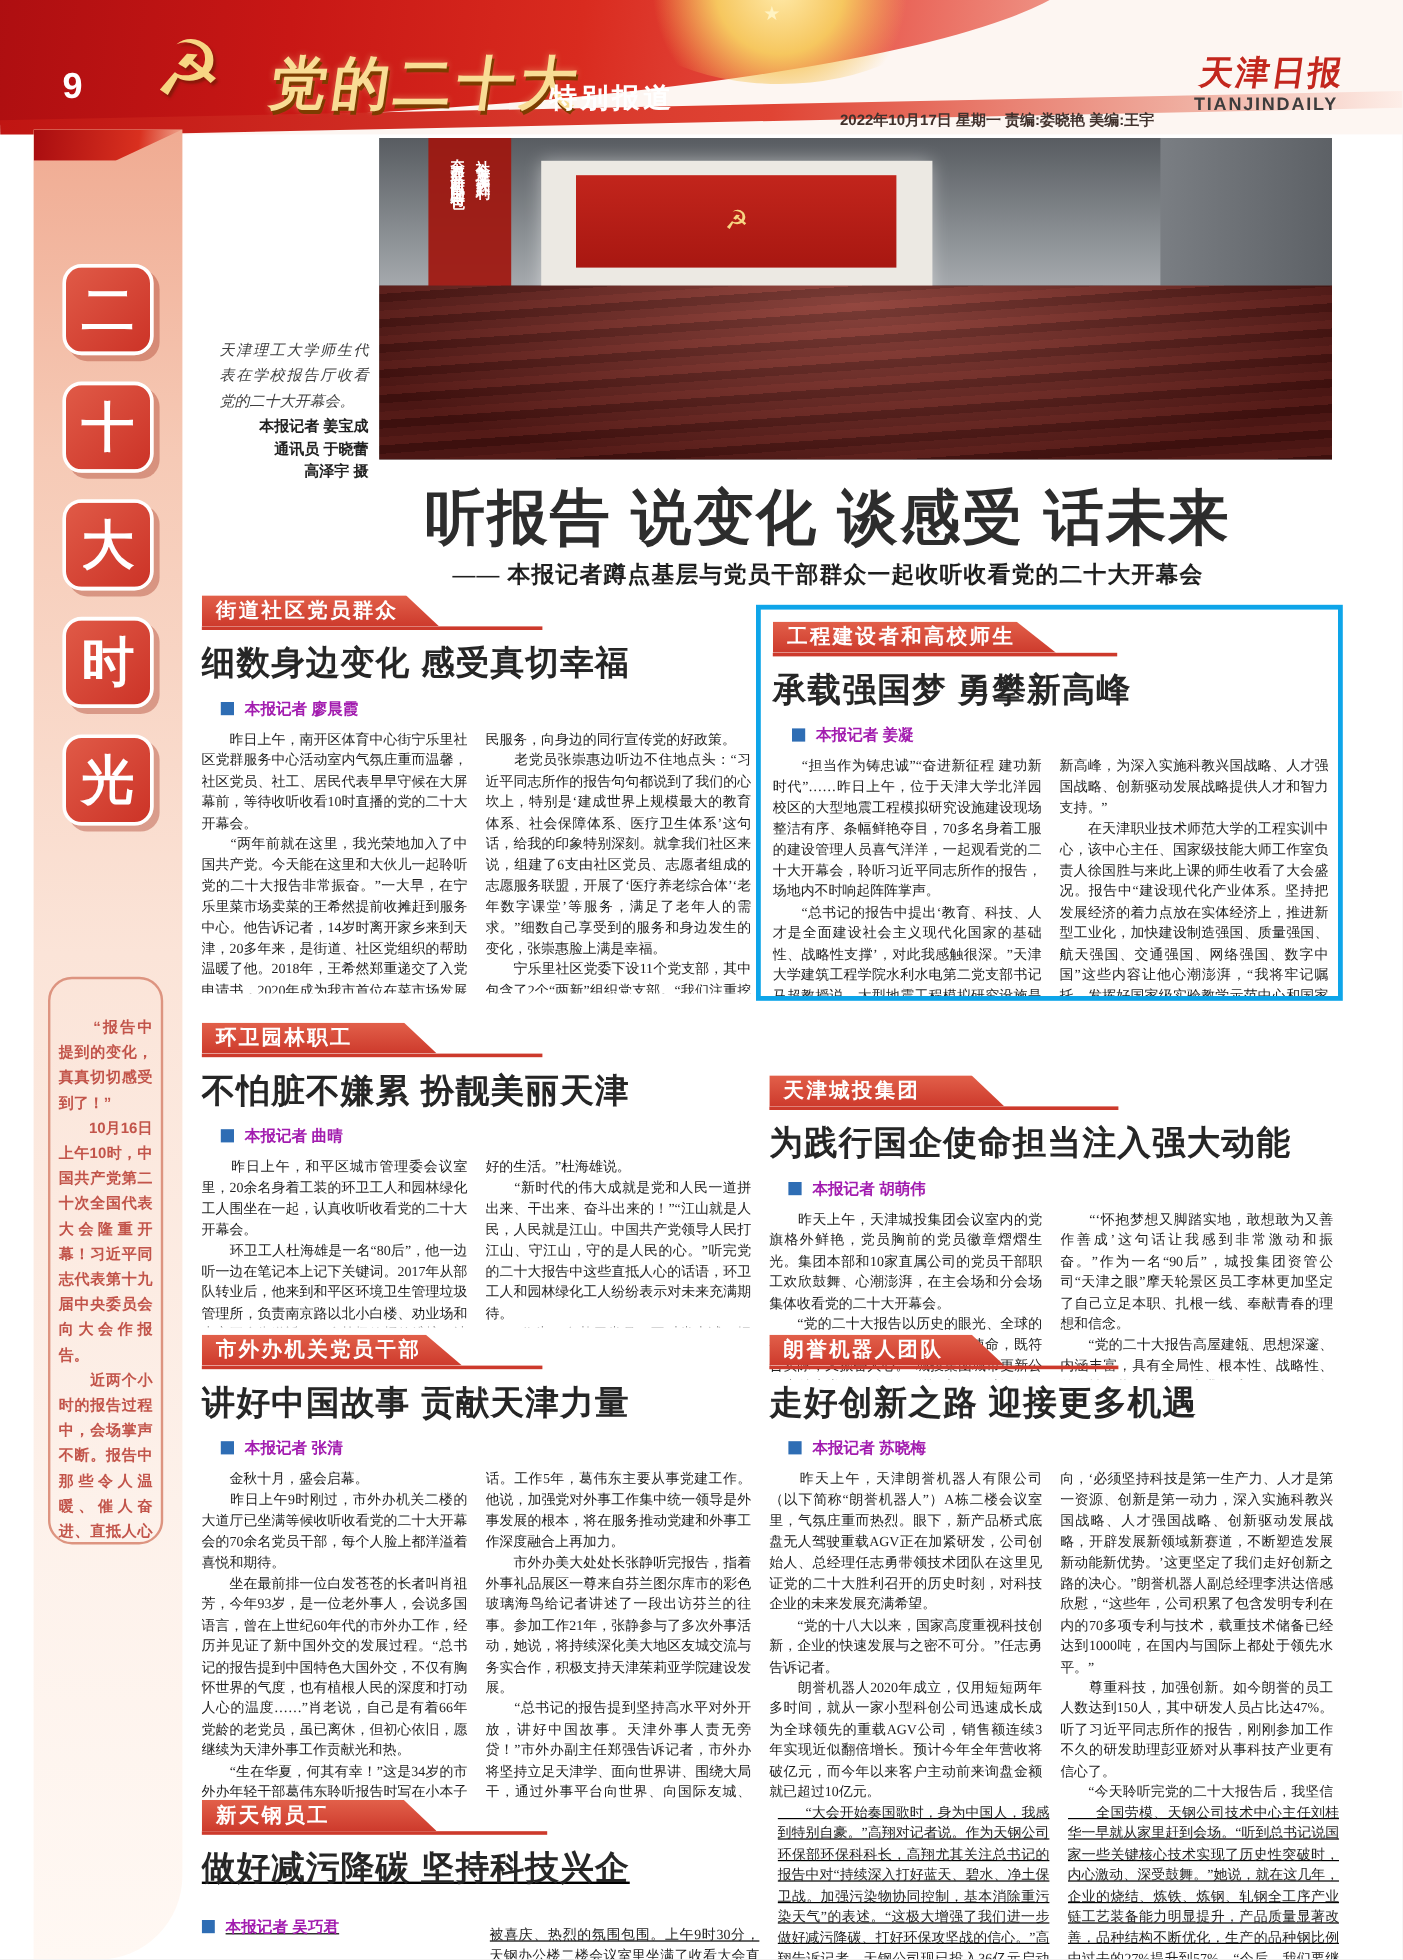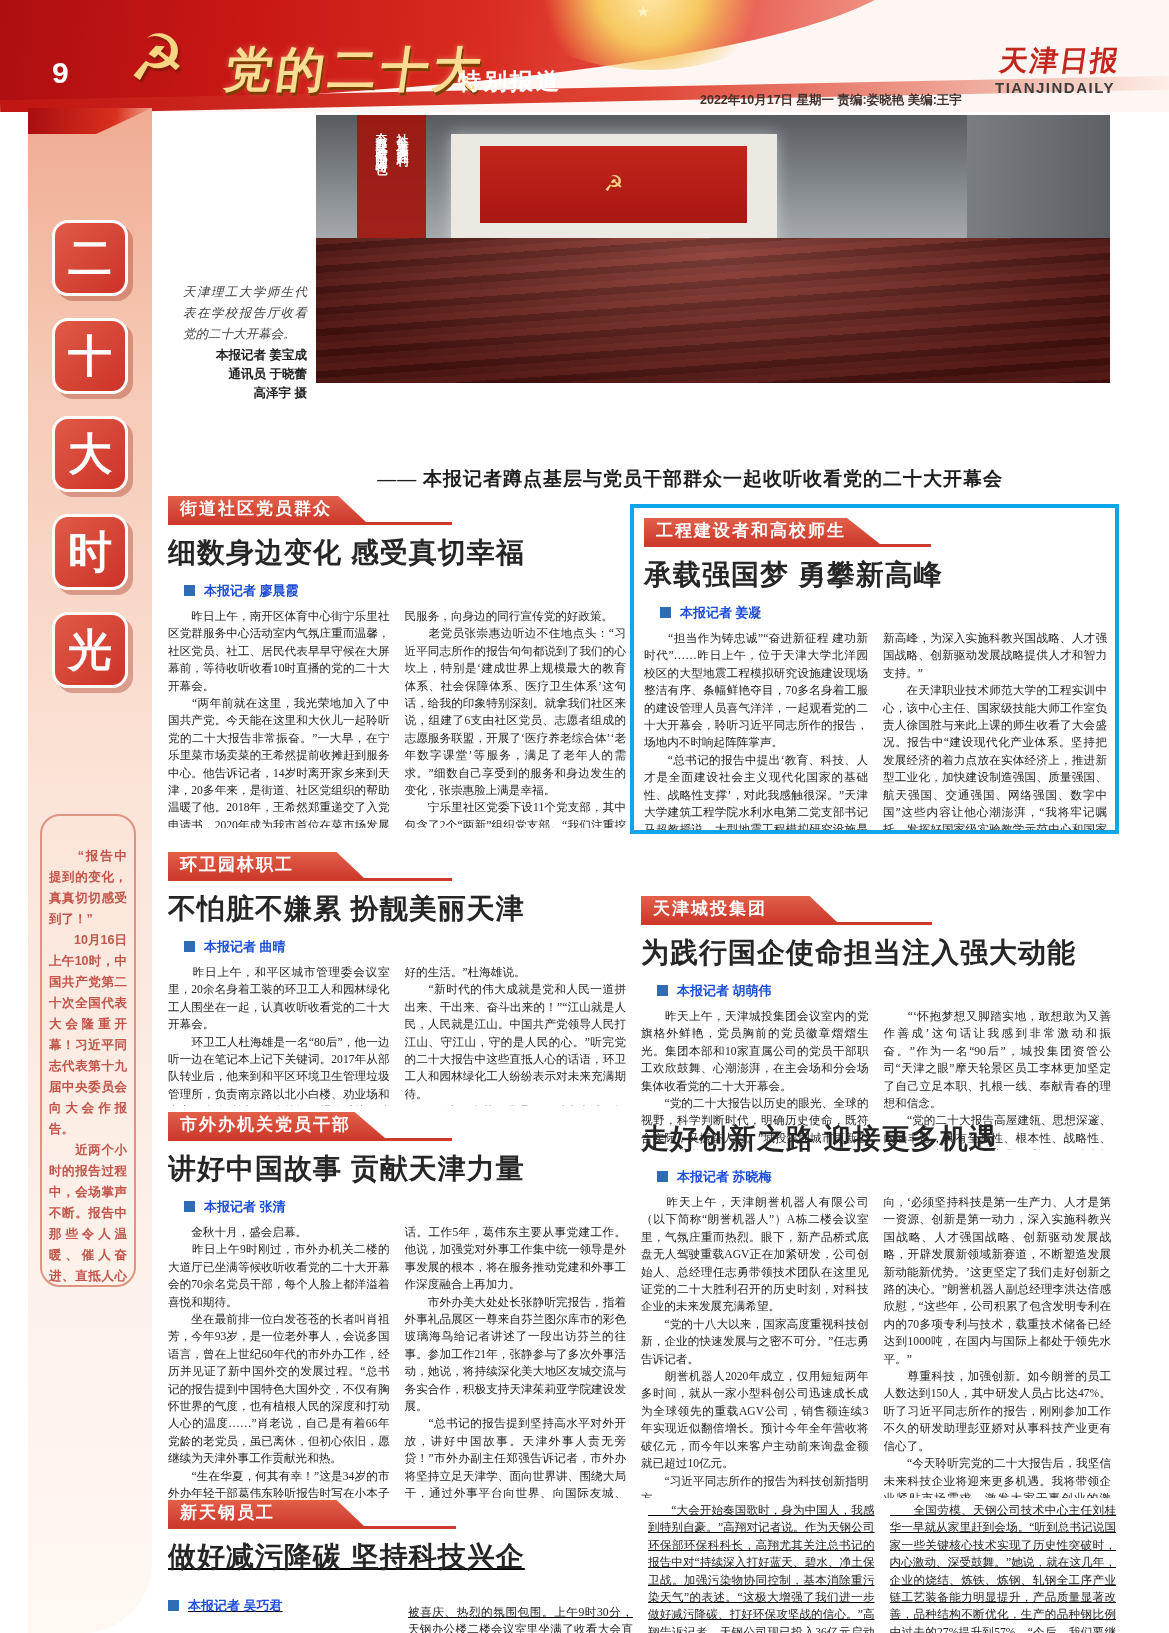--- a/index.html
+++ b/index.html
@@ -72,21 +72,21 @@
     font:bold 19px "Liberation Serif",serif;letter-spacing:1px;}
 
   
   .section{position:absolute;box-sizing:border-box;overflow:hidden;}
   .label-wrap{position:relative;height:30px;}
   .label{display:inline-block;min-width:150px;background:linear-gradient(#e2604a,#cd3a2c);color:#fff;
     font:bold 17px/24px "Liberation Serif",serif;letter-spacing:2px;padding:1px 34px 1px 12px;
     clip-path:polygon(0 0,86% 0,100% 100%,0 100%);}
   .label-bar{position:absolute;left:0;bottom:1px;width:62%;height:3px;background:#cd3a2c;}
   .a-title{margin:8px 0 2px;color:#262626;font:bold 28px "Liberation Sans",sans-serif;letter-spacing:1px;}
-  .byline{margin:10px 0 8px 16px;color:#1d4ed8;font:bold 13px "Liberation Sans",sans-serif;}
+  .byline{margin:10px 0 8px 16px;color:#a21caf;font:bold 13px "Liberation Sans",sans-serif;}
   .byline:before{content:"";display:inline-block;width:11px;height:11px;background:#2e6db4;margin-right:9px;vertical-align:-1px;}
   .cols{display:flex;gap:15px;}
   .col{flex:1;color:#1e1e1e;font-size:11.6px;line-height:17.4px;text-align:justify;white-space:pre-line;overflow:hidden;}
 
   .highlight{position:absolute;left:630px;top:504px;width:489px;height:330px;border:4px solid #0ea5e9;
     box-sizing:border-box;padding:10px 8px 6px 10px;overflow:hidden;}
 
   .sec7-flex{display:flex;gap:15px;}
   .sec7-left{width:465px;flex:none;}
   .sec7-right{flex:1;display:flex;gap:15px;padding-top:2px;}
@@ -135,20 +135,21 @@
       <span>奋力夺取新时代中国特色</span>
       <span>社会主义伟大胜利</span>
     </div>
     <div class="crowd"></div>
   </div>
   <div class="caption">天津理工大学师生代表在学校报告厅收看党的二十大开幕会。</div>
   <div class="credit">本报记者 姜宝成
 通讯员 于晓蕾
 高泽宇 摄</div>
 
+  <div class="main-title">听报告 说变化 谈感受 话未来</div>
   <div class="main-dek">—— 本报记者蹲点基层与党员干部群众一起收听收看党的二十大开幕会</div>
 
   <div class="section" style="left:168px;top:496px;width:458px;height:332px;">
     <div class="label-wrap"><span class="label">街道社区党员群众</span>
       <span class="label-bar"></span></div>
     <div class="a-title">细数身边变化 感受真切幸福</div>
     <div class="byline">本报记者 廖晨霞</div>
     <div class="cols">
       <div class="col">　　昨日上午，南开区体育中心街宁乐里社区党群服务中心活动室内气氛庄重而温馨，社区党员、社工、居民代表早早守候在大屏幕前，等待收听收看10时直播的党的二十大开幕会。
 　　“两年前就在这里，我光荣地加入了中国共产党。今天能在这里和大伙儿一起聆听党的二十大报告非常振奋。”一大早，在宁乐里菜市场卖菜的王希然提前收摊赶到服务中心。他告诉记者，14岁时离开家乡来到天津，20多年来，是街道、社区党组织的帮助温暖了他。2018年，王希然郑重递交了入党申请书，2020年成为我市首位在菜市场发展的党员。
@@ -212,20 +213,22 @@
 　　昨日上午9时刚过，市外办机关二楼的大道厅已坐满等候收听收看党的二十大开幕会的70余名党员干部，每个人脸上都洋溢着喜悦和期待。
 　　坐在最前排一位白发苍苍的长者叫肖祖芳，今年93岁，是一位老外事人，会说多国语言，曾在上世纪60年代的市外办工作，经历并见证了新中国外交的发展过程。“总书记的报告提到中国特色大国外交，不仅有胸怀世界的气度，也有植根人民的深度和打动人心的温度……”肖老说，自己是有着66年党龄的老党员，虽已离休，但初心依旧，愿继续为天津外事工作贡献光和热。
 　　“生在华夏，何其有幸！”这是34岁的市外办年轻干部葛伟东聆听报告时写在小本子上的一句</div>
       <div class="col">话。工作5年，葛伟东主要从事党建工作。他说，加强党对外事工作集中统一领导是外事发展的根本，将在服务推动党建和外事工作深度融合上再加力。
 　　市外办美大处处长张静听完报告，指着外事礼品展区一尊来自芬兰图尔库市的彩色玻璃海鸟给记者讲述了一段出访芬兰的往事。参加工作21年，张静参与了多次外事活动，她说，将持续深化美大地区友城交流与务实合作，积极支持天津茱莉亚学院建设发展。
 　　“总书记的报告提到坚持高水平对外开放，讲好中国故事。天津外事人责无旁贷！”市外办副主任郑强告诉记者，市外办将坚持立足天津学、面向世界讲、围绕大局干，通过外事平台向世界、向国际友城、向“身边的国际社会”宣介好党的二十大，在全面推进中国特色大国外交新征程上贡献天津力量。</div>
     </div>
   </div>
 
   <div class="section" style="left:641px;top:1112px;width:470px;height:386px;">
+    <div class="label-wrap"><span class="label">朗誉机器人团队</span>
+      <span class="label-bar"></span></div>
     <div class="a-title">走好创新之路 迎接更多机遇</div>
     <div class="byline">本报记者 苏晓梅</div>
     <div class="cols">
       <div class="col">　　昨天上午，天津朗誉机器人有限公司（以下简称“朗誉机器人”）A栋二楼会议室里，气氛庄重而热烈。眼下，新产品桥式底盘无人驾驶重载AGV正在加紧研发，公司创始人、总经理任志勇带领技术团队在这里见证党的二十大胜利召开的历史时刻，对科技企业的未来发展充满希望。
 　　“党的十八大以来，国家高度重视科技创新，企业的快速发展与之密不可分。”任志勇告诉记者。
 　　朗誉机器人2020年成立，仅用短短两年多时间，就从一家小型科创公司迅速成长成为全球领先的重载AGV公司，销售额连续3年实现近似翻倍增长。预计今年全年营收将破亿元，而今年以来客户主动前来询盘金额就已超过10亿元。
 　　“习近平同志所作的报告为科技创新指明方</div>
       <div class="col">向，‘必须坚持科技是第一生产力、人才是第一资源、创新是第一动力，深入实施科教兴国战略、人才强国战略、创新驱动发展战略，开辟发展新领域新赛道，不断塑造发展新动能新优势。’这更坚定了我们走好创新之路的决心。”朗誉机器人副总经理李洪达倍感欣慰，“这些年，公司积累了包含发明专利在内的70多项专利与技术，载重技术储备已经达到1000吨，在国内与国际上都处于领先水平。”
 　　尊重科技，加强创新。如今朗誉的员工人数达到150人，其中研发人员占比达47%。听了习近平同志所作的报告，刚刚参加工作不久的研发助理彭亚娇对从事科技产业更有信心了。
 　　“今天聆听完党的二十大报告后，我坚信未来科技企业将迎来更多机遇。我将带领企业紧贴市场需求，激发大家干事创业的激情，加强技术创新，继续深耕重载AGV领域，争取实现更多突破。”任志勇说。</div>

